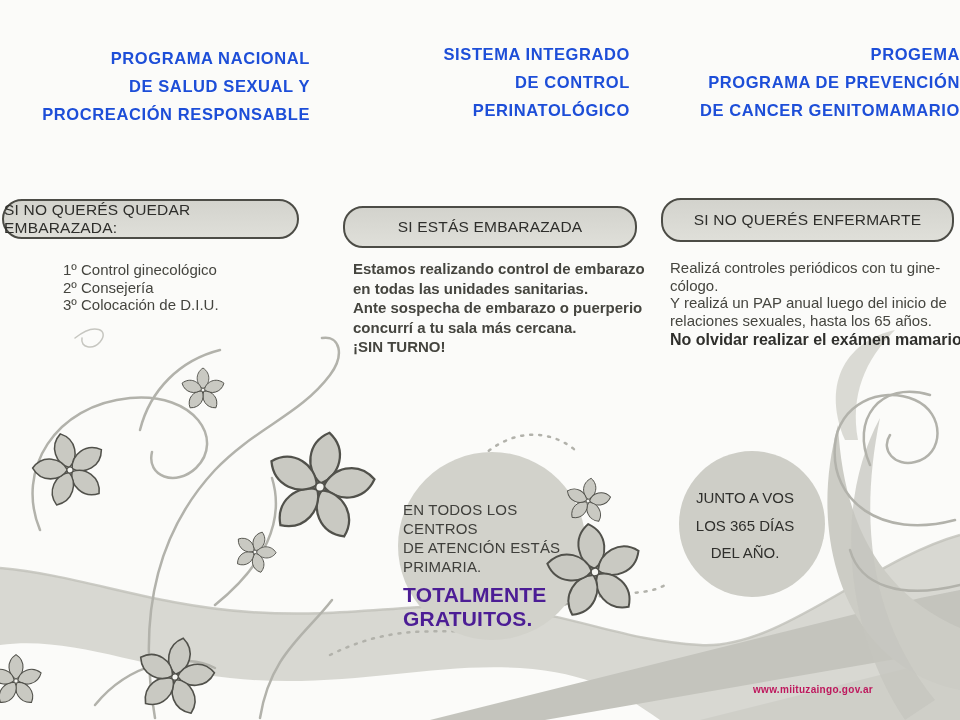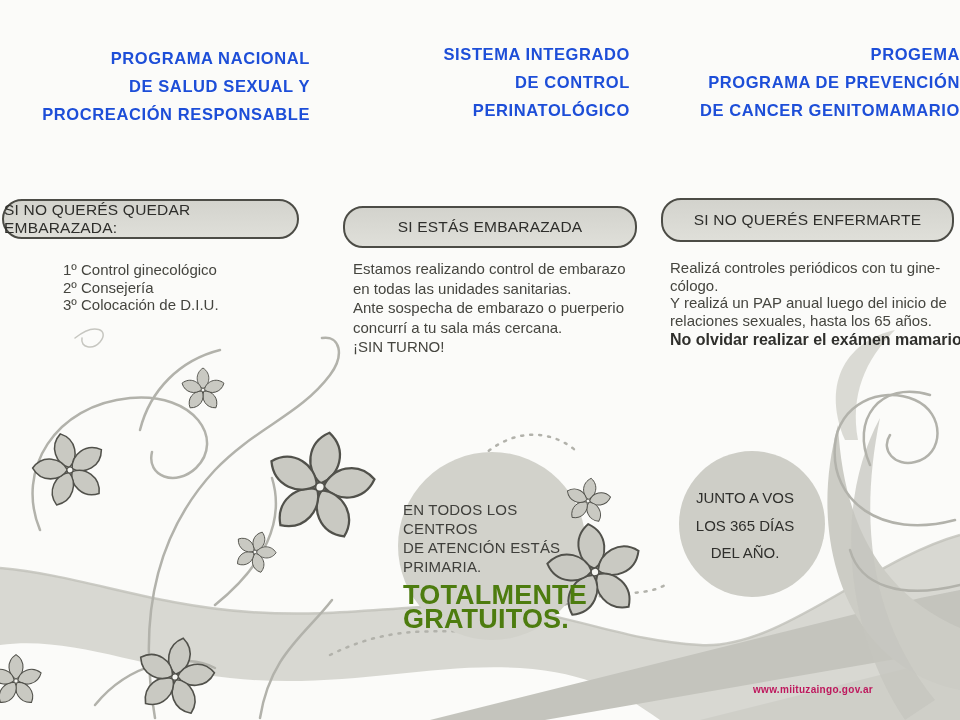--- a/index.html
+++ b/index.html
@@ -17,27 +17,27 @@
   }
   .pill{
     position:absolute;z-index:3;display:flex;align-items:center;justify-content:center;
     background:linear-gradient(180deg,#d3d3cd,#dfdfd9);
     border:2px solid #4c4c46;border-radius:20px;
     font-size:15.5px;color:#2e2e2b;letter-spacing:.2px;
   }
   .body-block{font-size:15px;color:#45453f;}
   .body-block .ln{white-space:nowrap;}
   .b1 .ln{line-height:17.5px;font-size:15px;}
-  .b2 .ln{line-height:19.5px;}
+  .b2 .ln{line-height:19.5px;font-weight:bold;}
   .b3 .ln{line-height:17.5px;}
   .bold-ln{font-weight:bold;color:#2f2f2c;font-size:16px;margin-top:2px;white-space:nowrap;}
 
   .circle-text{width:172px;font-size:15px;line-height:19px;color:#3f3f3b;letter-spacing:.2px;}
   .circle-text .big{
-    font-weight:bold;font-size:27px;line-height:24px;color:#4d7c0f;margin-top:7px;letter-spacing:.2px;
+    font-weight:bold;font-size:21px;line-height:24px;color:#4c1d95;margin-top:7px;letter-spacing:.2px;
   }
   .right-circle-text{
     width:126px;text-align:center;font-weight:normal;font-size:15px;line-height:27.5px;color:#2f2f2c;
   }
   .footer-url{font-weight:bold;font-size:10px;color:#be185d;letter-spacing:.3px;}
 </style>
 </head>
 <body>
 
 <div class="sheet">

